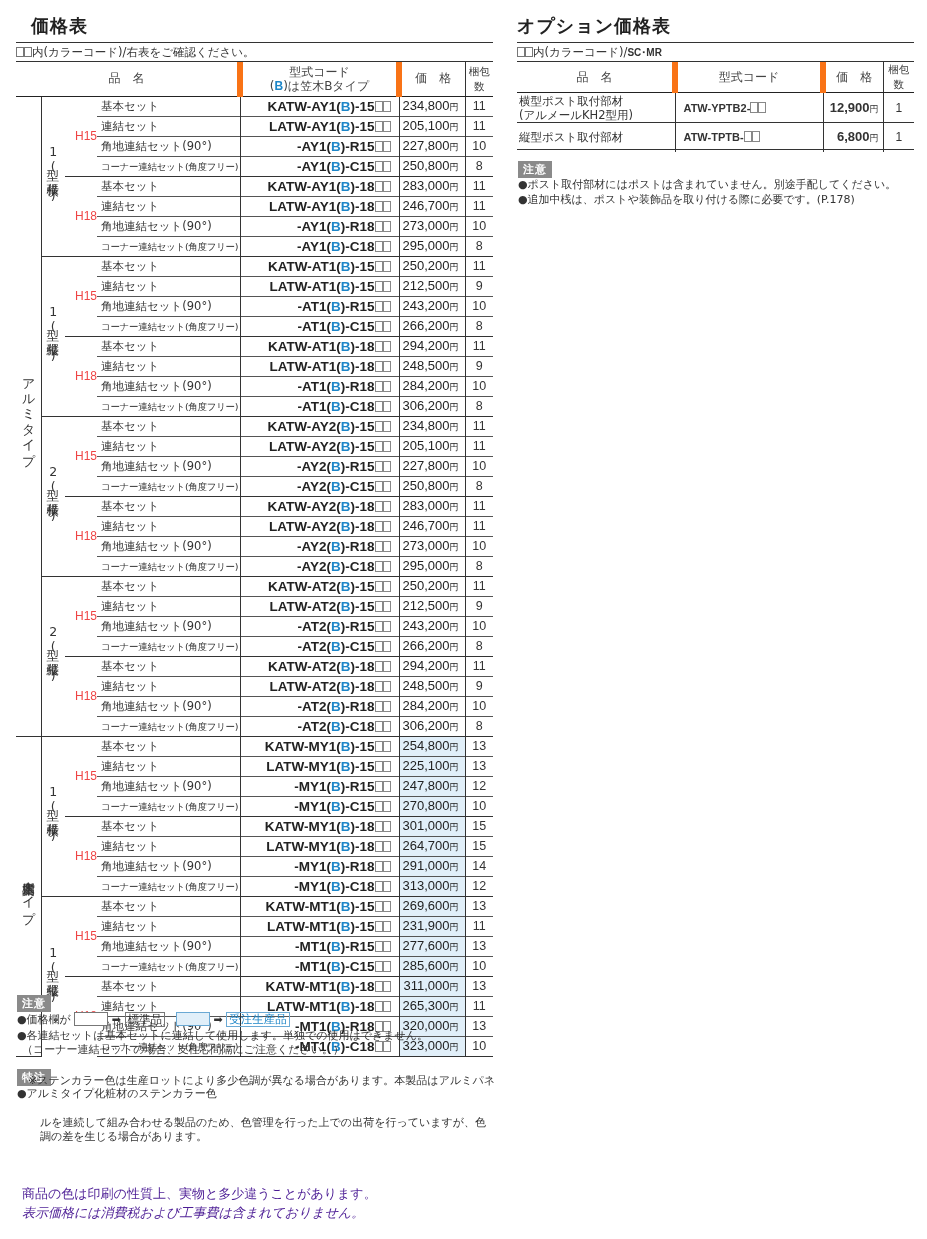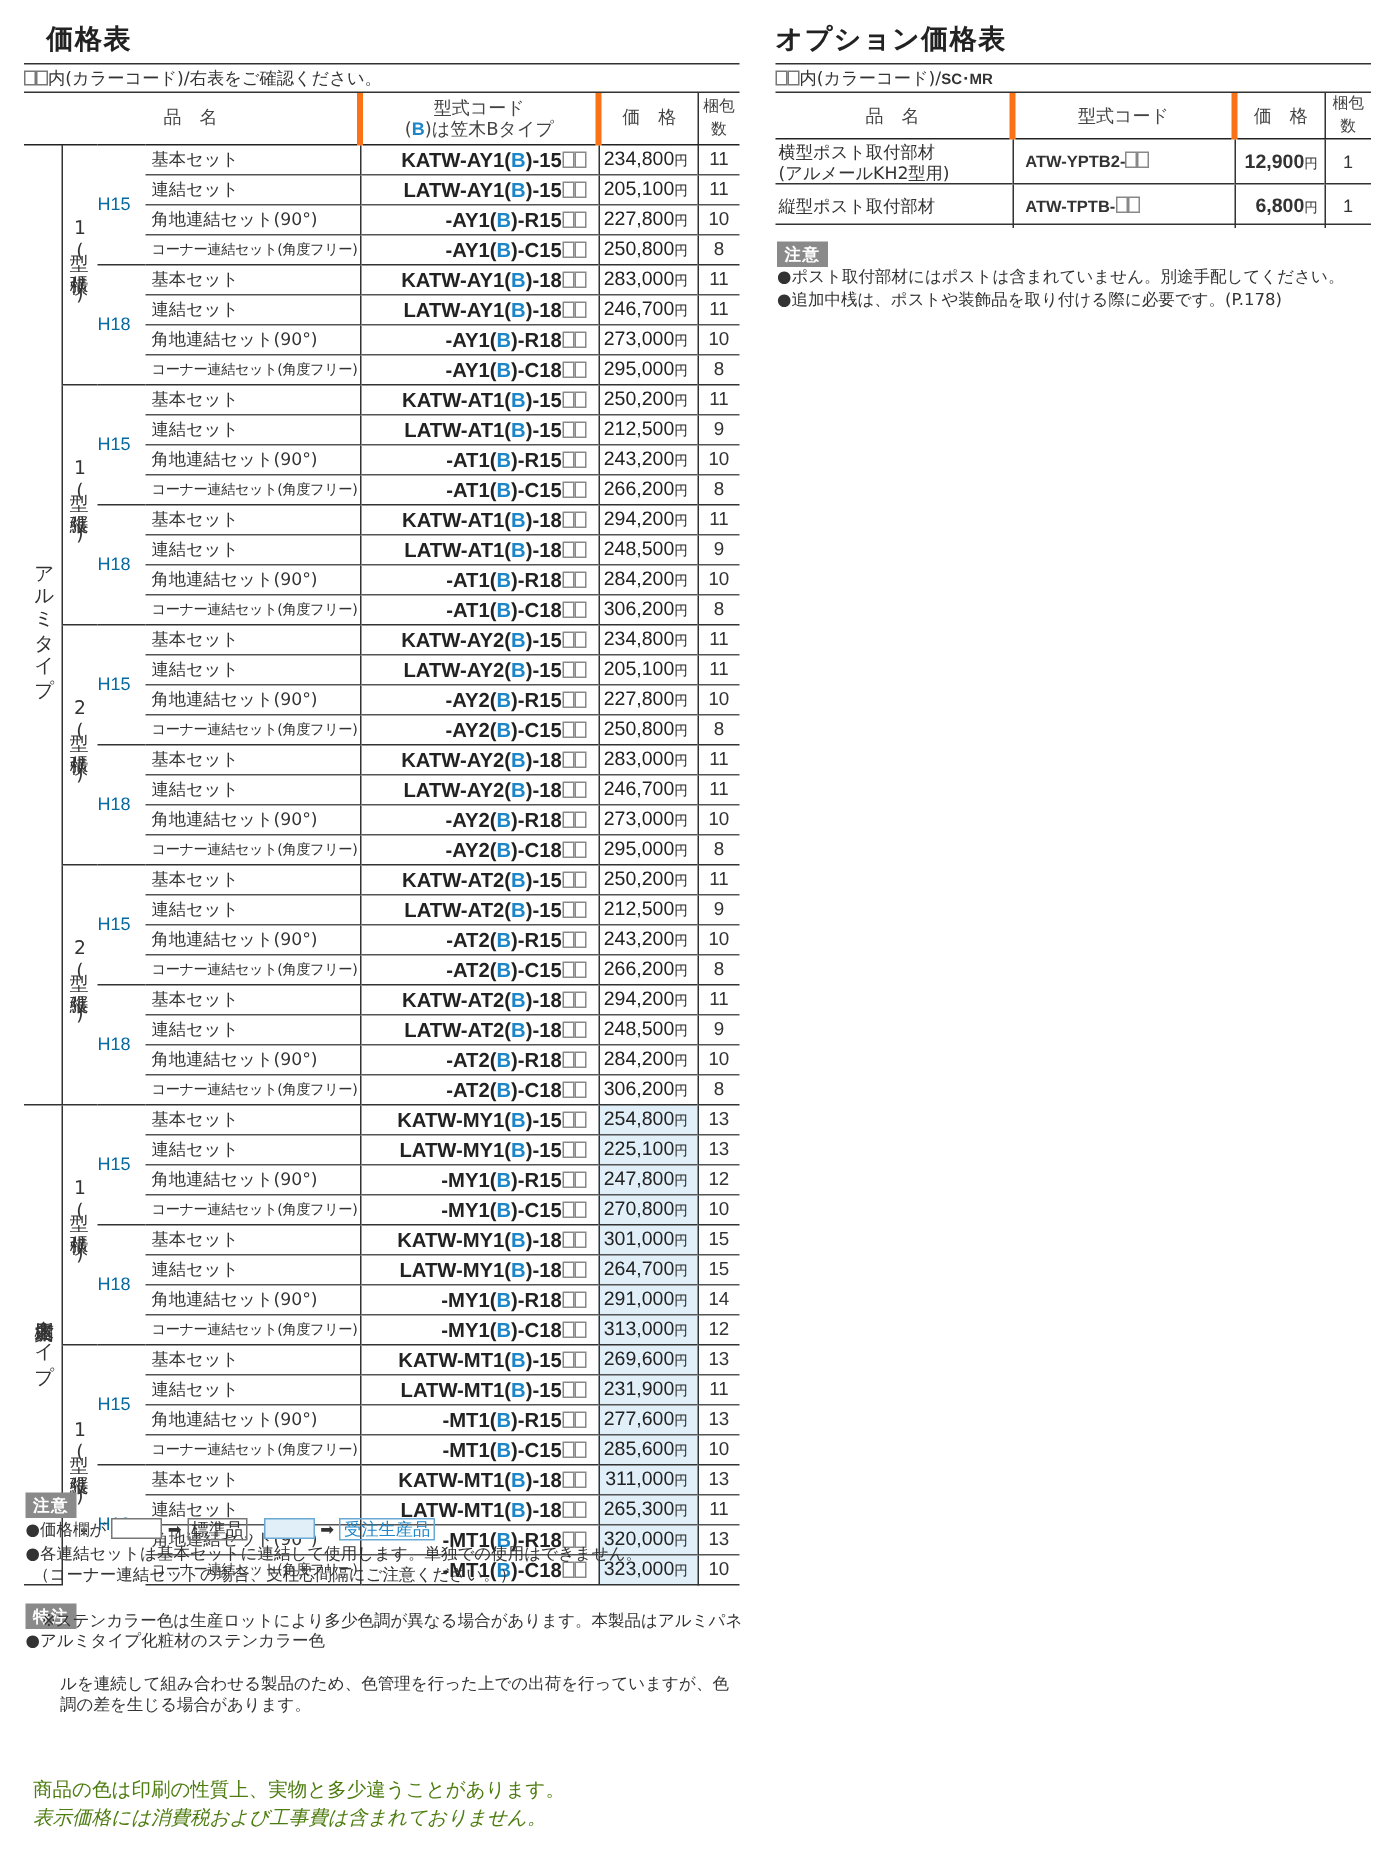--- a/index.html
+++ b/index.html
@@ -7,46 +7,46 @@
   .abs { position:absolute; }
   .title { font-size:18px; font-weight:bold; color:#222; letter-spacing:1px; }
   .rule { height:0; border-top:1.5px solid #333; }
   .sub { font-size:11.5px; color:#333; white-space:nowrap; }
   .sub b { font-family:Liberation Sans, sans-serif; font-weight:bold; font-size:10px; }
   .sq { display:inline-block; width:8px; height:10px; border:1px solid #777; vertical-align:-1px; margin-right:0; box-sizing:border-box; }
 
   table.price { position:absolute; border-collapse:collapse; table-layout:fixed; font-size:11px; }
   table.price td, table.price th { padding:0; height:17.7px; line-height:17px; box-sizing:border-box; }
   table.price th { font-weight:normal; color:#444; font-size:12px; line-height:15px; border-bottom:1px solid #222; }
-  .bl { border-left:4px solid #f97316; }
+  .bl { border-left:6px solid #f97316; }
   .br { border-right:1px solid #333; }
   .rowline td.c-name, .rowline td.c-code, .rowline td.c-price, .rowline td.c-pk { border-top:1px solid #555; }
   td.c-name { padding-left:4px !important; white-space:nowrap; color:#333; font-size:11.5px; }
   td.c-name.small { font-size:9.5px; letter-spacing:-0.3px; }
   td.c-code { text-align:right; padding-right:8px !important; font-family:"Liberation Sans", sans-serif; font-weight:bold; font-size:13.5px; color:#222; white-space:nowrap; border-left:1px solid #333; }
   td.c-price { text-align:right; padding-right:6px !important; font-family:"Liberation Sans", sans-serif; font-size:13px; color:#222; border-left:1px solid #333; border-right:1px solid #333; white-space:nowrap; }
   td.c-price.order { background:#e1eff9; }
   td.c-price .yen { font-size:9px; }
   td.c-pk { text-align:center; font-family:"Liberation Sans", sans-serif; font-size:12.5px; color:#333; }
   .bB { color:#1d86c8; }
   .sqc { display:inline-block; width:8px; height:11px; border:1px solid #888; box-sizing:border-box; vertical-align:-1px; }
   td.cat { vertical-align:middle; text-align:center; font-size:13px; color:#333; }
   td.type { vertical-align:middle; text-align:center; font-size:12.5px; color:#333; border-left:1px solid #333; }
-  td.ht { vertical-align:middle; text-align:left; font-size:12px; color:#0369a1; font-family:"Liberation Sans", sans-serif;margin-left:44px; }
+  td.ht { vertical-align:middle; text-align:right; font-size:12px; color:#ef4444; font-family:"Liberation Sans", sans-serif;margin-left:44px; }
   .vtext { writing-mode:vertical-rl; text-orientation:upright; display:inline-block; line-height:1.05; letter-spacing:0; }
   .group-top td { border-top:1px solid #333; }
   .hgroup-top td.ht, .hgroup-top td.c-name, .hgroup-top td.c-code, .hgroup-top td.c-price, .hgroup-top td.c-pk { border-top:1px solid #333; }
 
   .badge { display:inline-block; background:#8a8a8a; color:#fff; font-size:11px; font-weight:bold; padding:1px 5px; letter-spacing:1px; }
   .note { font-size:11px; color:#333; line-height:14.5px; white-space:nowrap; }
   .box-std { display:inline-block; width:34px; height:14px; border:1px solid #777; vertical-align:-3px; box-sizing:border-box; background:#fff; }
   .box-ord { display:inline-block; width:34px; height:14px; border:1px solid #6aa9d4; vertical-align:-3px; box-sizing:border-box; background:#e1eff9; }
   .tag-std { display:inline-block; border:1px solid #777; padding:0 2px; font-size:11.5px; line-height:13px; }
   .tag-ord { display:inline-block; border:1px solid #6aa9d4; padding:0 2px; font-size:11.5px; line-height:13px; color:#1d86c8; }
-  .footer { font-size:13px; color:#4d7c0f; line-height:19px; white-space:nowrap; }
+  .footer { font-size:13px; color:#4c1d95; line-height:19px; white-space:nowrap; }
 
   table.opt { position:absolute; border-collapse:collapse; table-layout:fixed; font-size:11.5px; }
   table.opt th { font-weight:normal; color:#444; font-size:12px; height:17px; line-height:15px; border-bottom:1px solid #222; padding:0; }
   table.opt td { padding:0; border-top:1px solid #333; color:#333; }
   table.opt td.o-name { padding-left:2px; line-height:14px; white-space:nowrap; }
   table.opt td.o-code { font-family:"Liberation Sans", sans-serif; font-weight:bold; font-size:11px; padding-left:8px; border-left:1px solid #333; white-space:nowrap; }
   table.opt td.o-price { text-align:right; padding-right:4px; font-family:"Liberation Sans", sans-serif; font-weight:bold; font-size:13px; border-left:1px solid #333; border-right:1px solid #333; }
   table.opt td.o-price .yen { font-size:9px; font-weight:normal; }
   table.opt td.o-pk { text-align:center; font-family:"Liberation Sans", sans-serif; font-size:12px; }
 </style>

